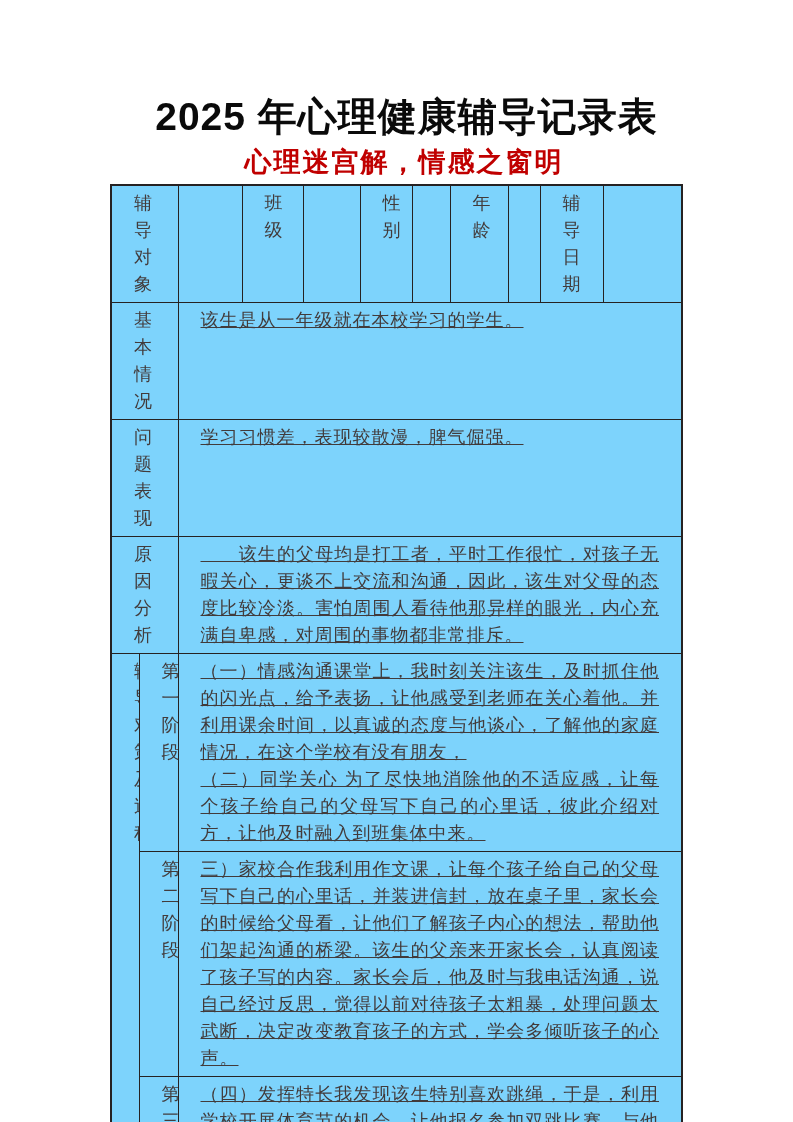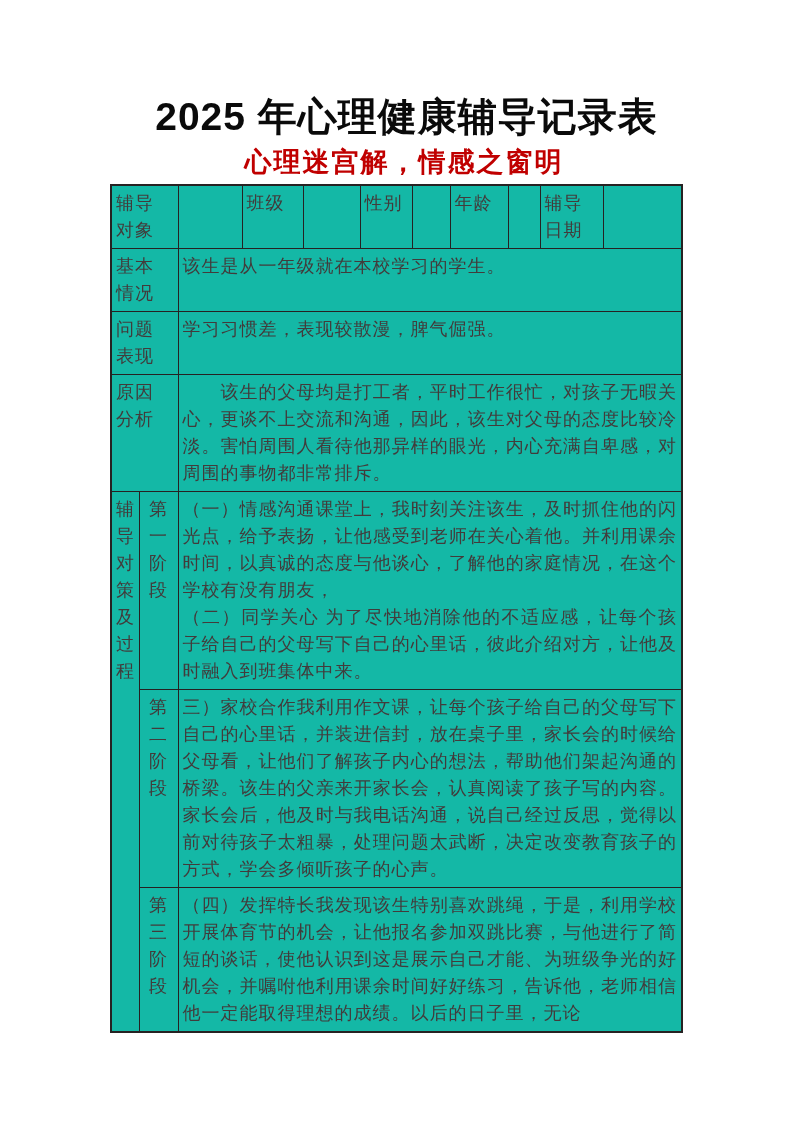--- a/index.html
+++ b/index.html
@@ -55,34 +55,35 @@
 
   table.record {
     width: 571px;
     margin: 6px auto 0 auto;
     border-collapse: collapse;
     table-layout: fixed;
     border: 2px solid #262222;
   }
   table.record td {
     border: 1px solid #262222;
-    background: #14b8a6;
+    background: #7dd3fc;
     vertical-align: top;
-    padding: 4px 4px;
+    padding: 4px 22px;
     font-size: 18px;
     line-height: 27px;
     letter-spacing: 1px;
     color: #423b3b;
     white-space: pre-line;
     overflow: hidden;
   }
   td.label-cell { padding-left: 7px; }
   td.content-cell {
     text-align: justify;
     padding: 3px 9px 3px 10px;
+    text-decoration: underline;
   }
   td.vlabel {
     text-align: center;
     padding: 4px 0;
     line-height: 28px;
   }
   td.hdr { padding-top: 5px; }
 </style>
 </head>
 <body>

